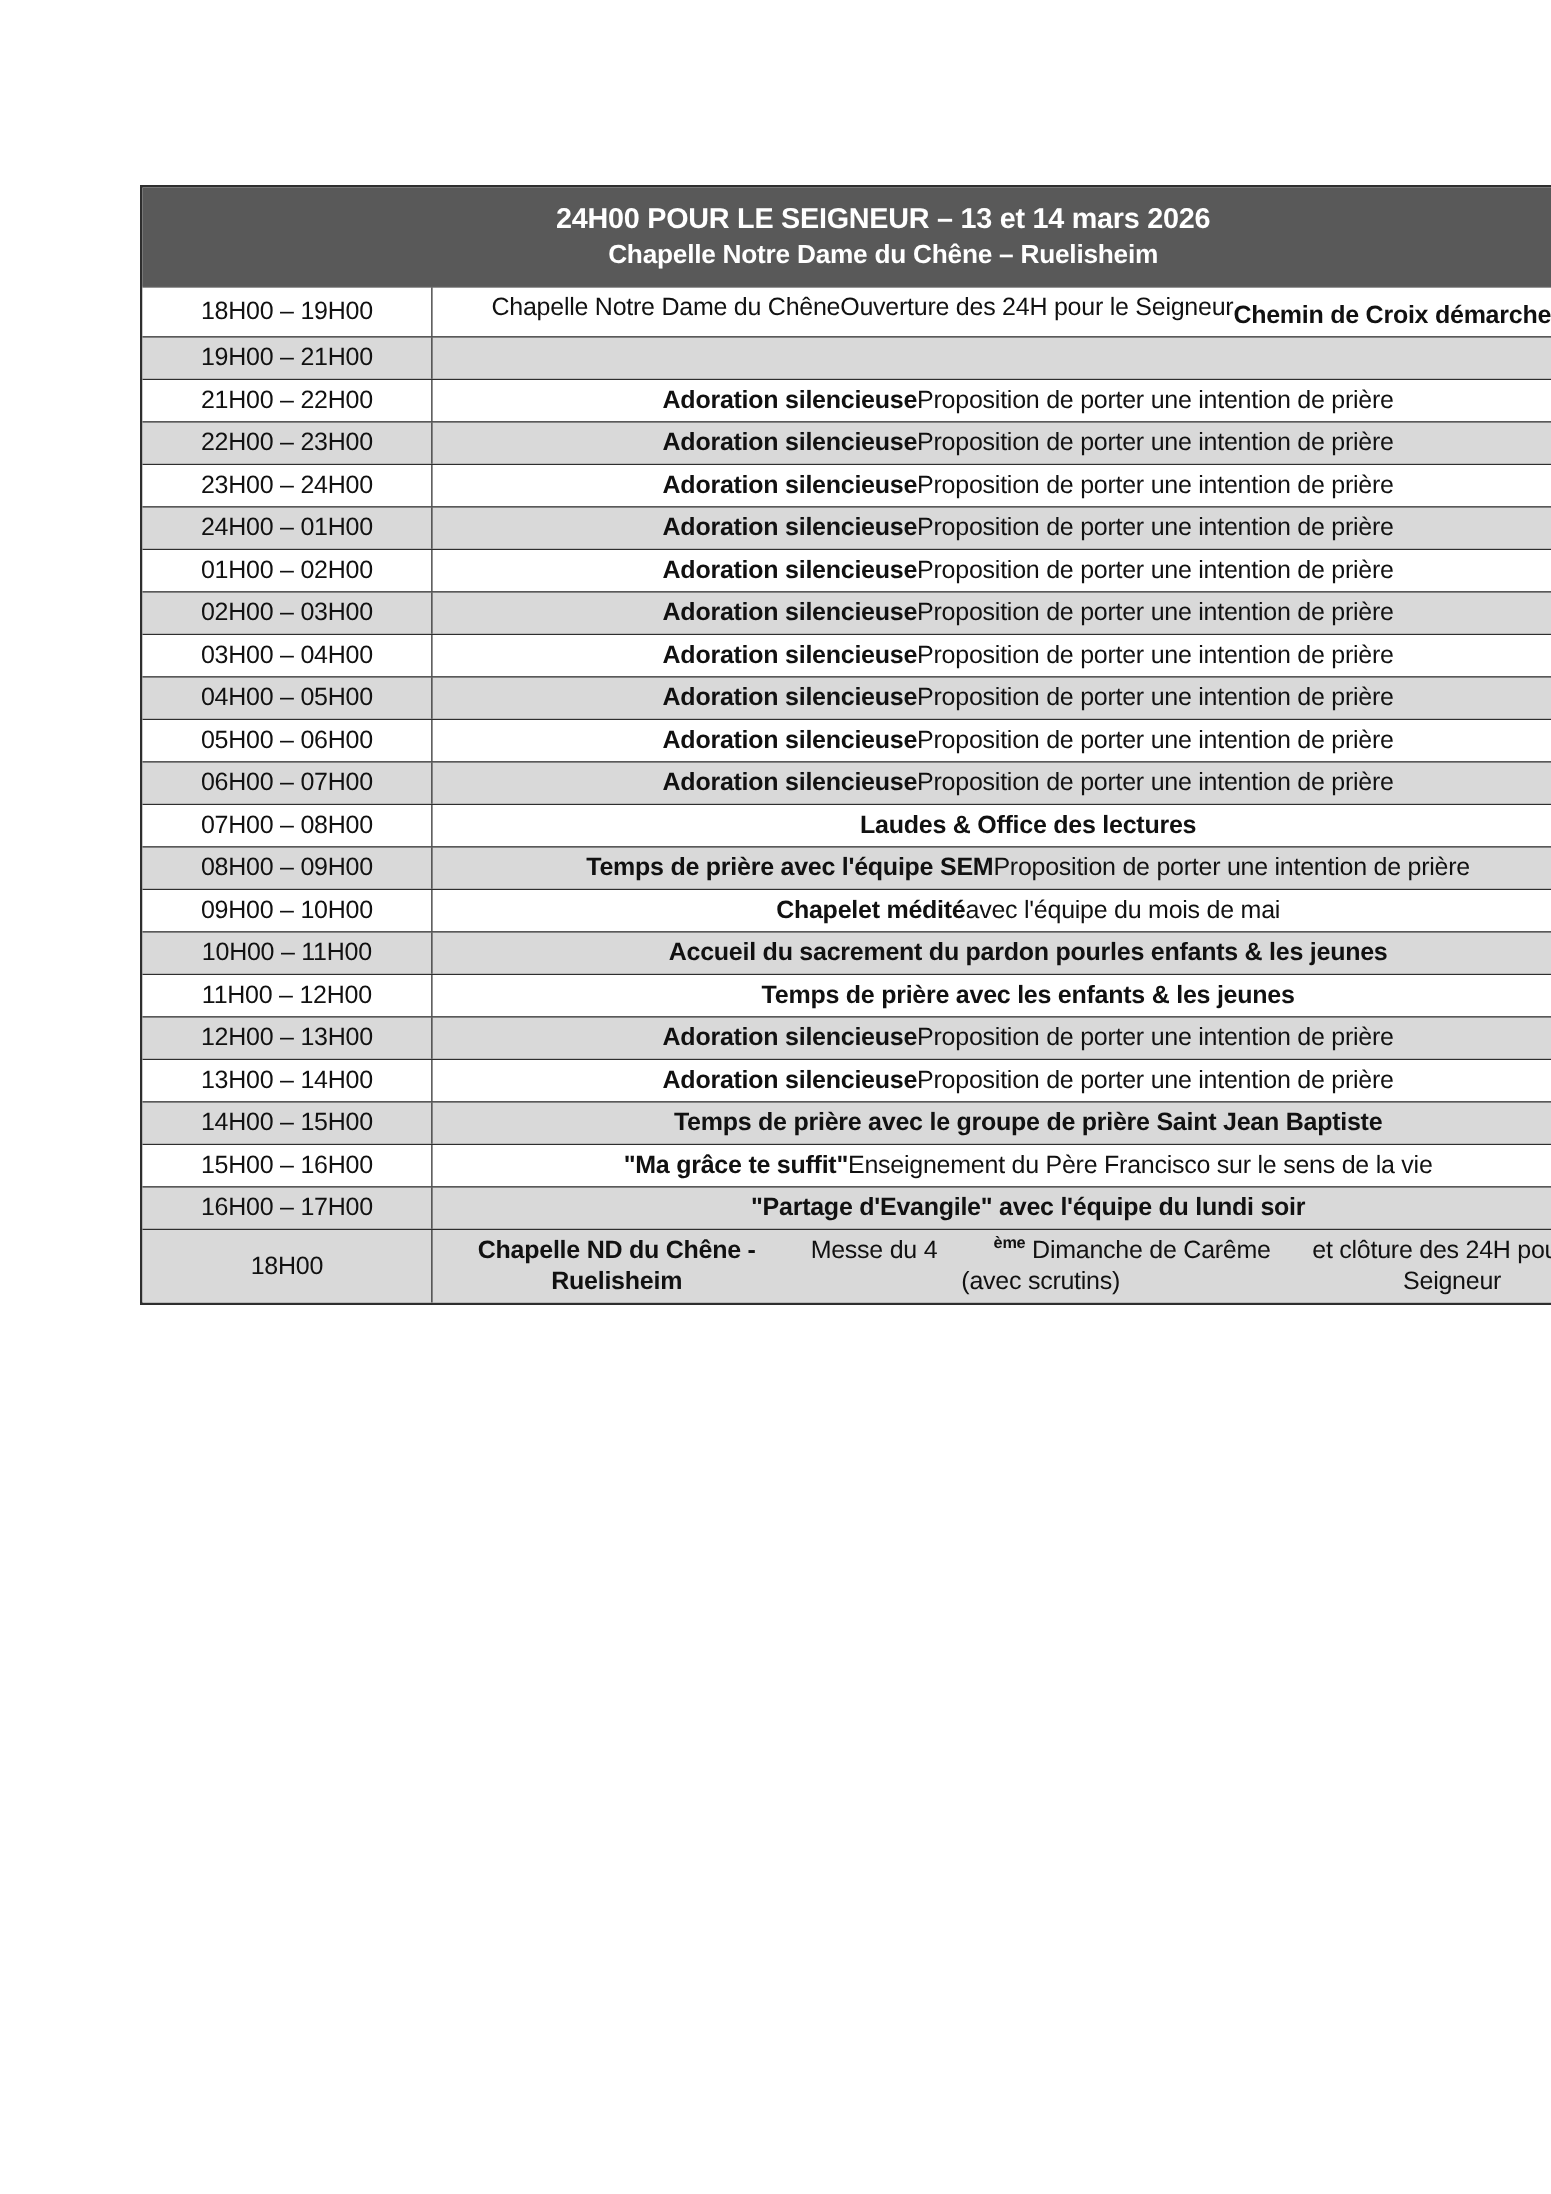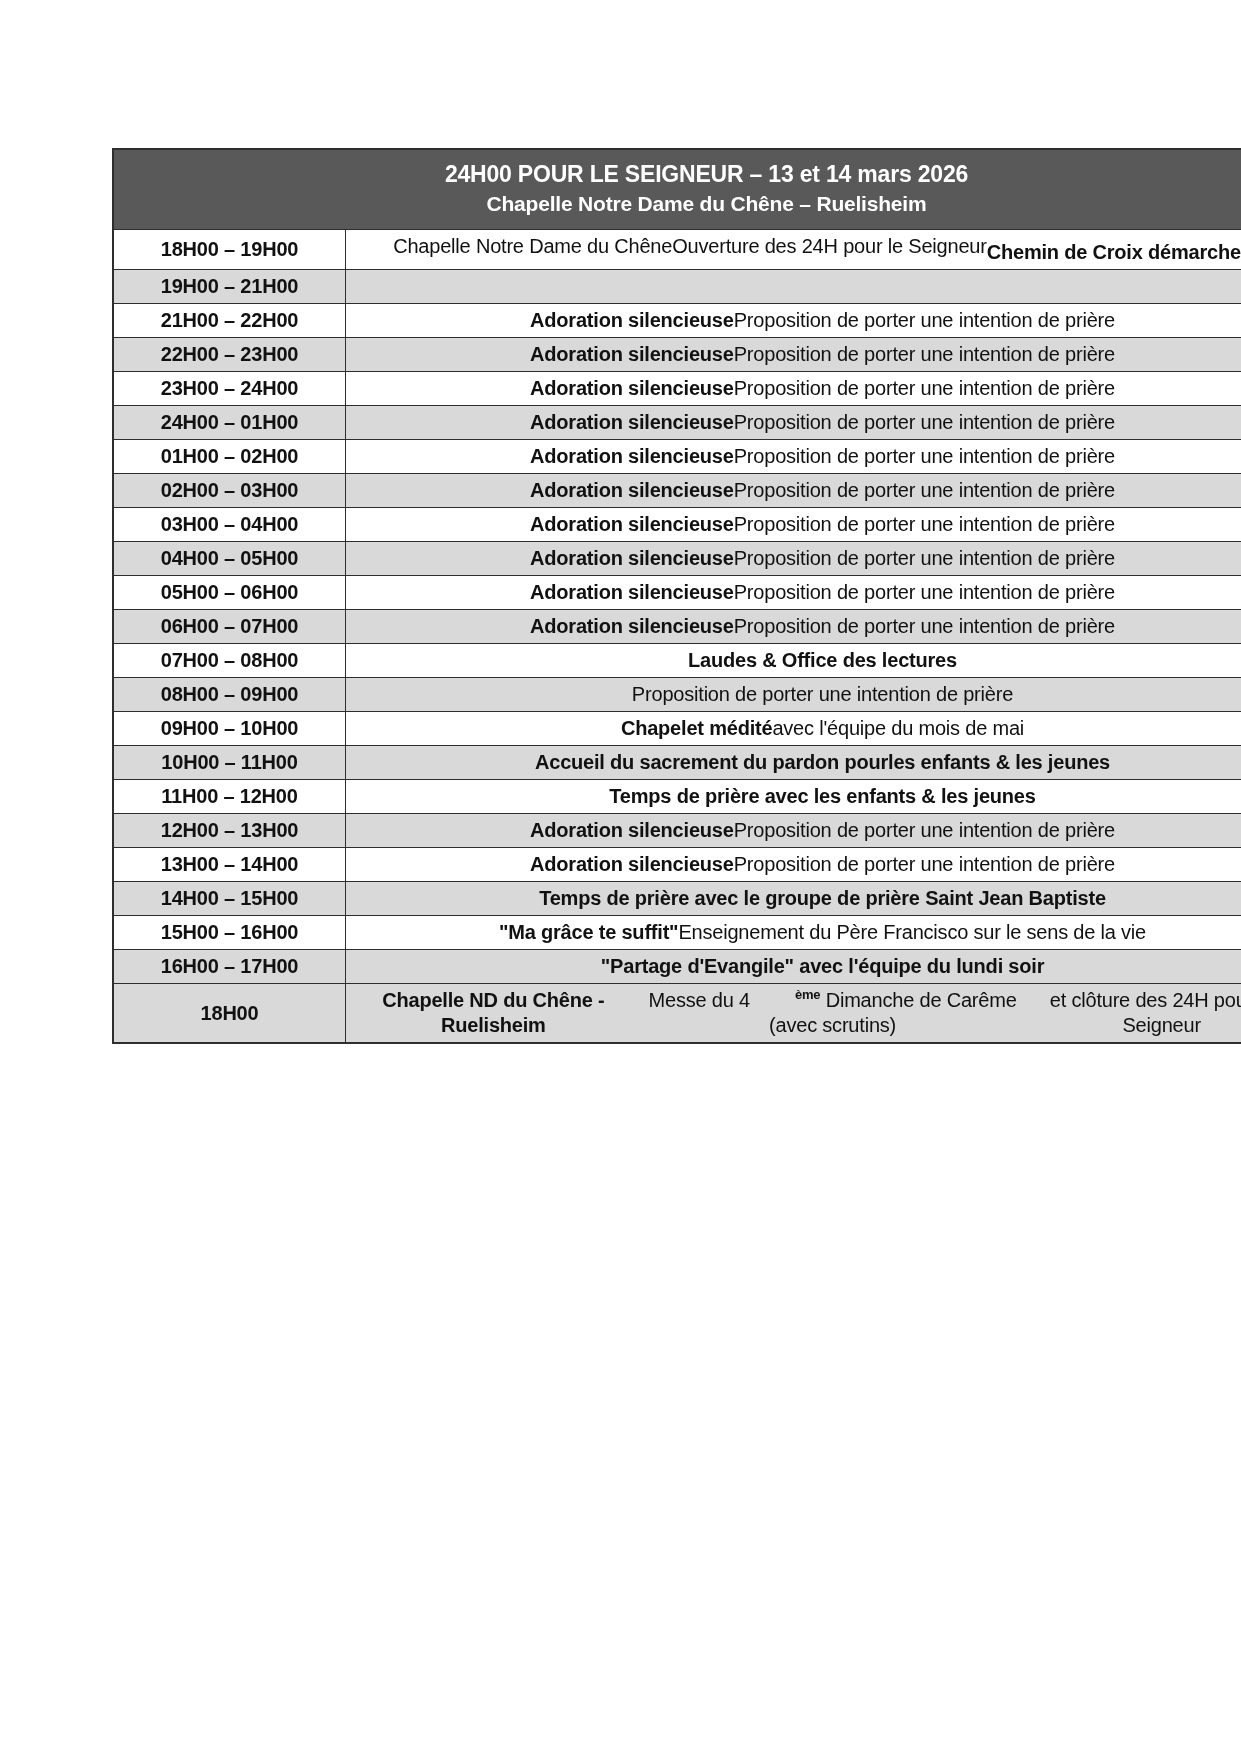--- a/index.html
+++ b/index.html
@@ -52,21 +52,21 @@
   }
   .time-cell {
     width: 232px;
     flex: 0 0 232px;
     box-sizing: border-box;
     border-right: 1px solid var(--border, #2e2e2e);
     display: flex;
     align-items: center;
     justify-content: center;
     font-size: 20px;
-    font-weight: bold;
+    font-weight: normal;
     padding: 2px 4px;
     text-align: left;
   }
   .content-cell {
     flex: 1 1 auto;
     display: flex;
     flex-direction: row;
     justify-content: center;
     text-align: center;
     padding: 4px 12px;
@@ -181,20 +181,21 @@
         </div>
         <div class="row">
           <div class="time-cell">07H00 – 08H00</div>
           <div class="content-cell">
             <div class="line bold">Laudes &amp; Office des lectures</div>
           </div>
         </div>
         <div class="row shaded">
           <div class="time-cell">08H00 – 09H00</div>
           <div class="content-cell">
+            <div class="line bold">Temps de prière avec l'équipe SEM</div>
             <div class="line">Proposition de porter une intention de prière</div>
           </div>
         </div>
         <div class="row">
           <div class="time-cell">09H00 – 10H00</div>
           <div class="content-cell">
             <div class="line bold">Chapelet médité</div>
             <div class="line">avec l'équipe du mois de mai</div>
           </div>
         </div>

